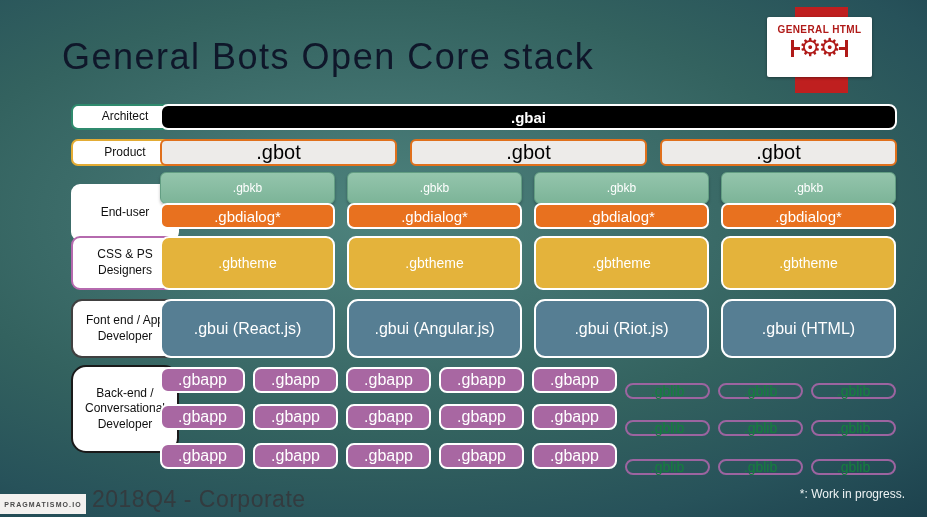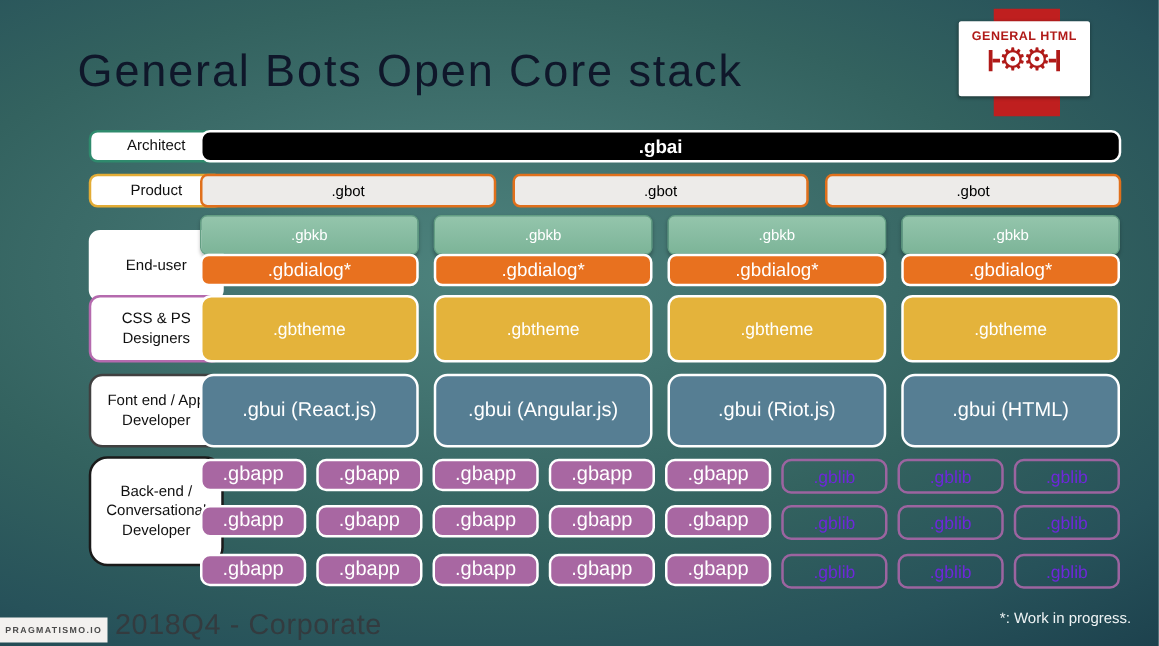--- a/index.html
+++ b/index.html
@@ -32,28 +32,28 @@
   .lbl-architect{top:104px;height:26px;border:2px solid #2f8a6d;}
   .lbl-product{top:139px;height:27px;border:2px solid #e3ac35;}
   .lbl-enduser{top:184px;height:57px;border:2px solid #ffffff;border-radius:9px;}
   .lbl-cssps{top:236px;height:54px;border:2px solid #b56aae;border-radius:9px;}
   .lbl-frontend{top:299px;height:59px;border:2px solid #404040;border-radius:11px;}
   .lbl-backend{top:365px;height:88px;border:2px solid #1a1a1a;border-radius:15px;}
 
   
   .bx{display:flex;align-items:center;justify-content:center;color:#ffffff;border-radius:7px;}
   .gbai{left:160px;top:104px;width:737px;height:26px;background:#000000;border:2px solid #ffffff;border-radius:8px;font-size:15px;font-weight:bold;}
-  .gbot{top:139px;width:237px;height:27px;background:#edebe9;border:2px solid #e0701c;border-radius:6px;color:#000000;font-size:12px;}
+  .gbot{top:139px;width:237px;height:27px;background:#edebe9;border:2px solid #e0701c;border-radius:6px;color:#000000;font-size:20px;}
   .gbkb{top:172px;width:175px;height:32px;background:linear-gradient(180deg,#94c5ac 0%,#7cb498 100%);
     border:1px solid #639e83;border-radius:6px;font-size:12px;box-shadow:0 2px 3px rgba(0,0,0,.25);}
   .gbdialog{top:203px;width:175px;height:26px;background:#e8711f;border:2px solid #ffffff;border-radius:7px;font-size:15px;}
   .gbtheme{top:236px;width:175px;height:54px;background:#e4b33b;border:2px solid #ffffff;border-radius:9px;font-size:14px;}
   .gbui{top:299px;width:175px;height:59px;background:#567e93;border:2px solid #ffffff;border-radius:11px;font-size:16px;}
   .gbapp{width:85px;height:26px;background:#a867a2;border:2px solid #ffffff;border-radius:8px;font-size:16px;}
-  .gblib{width:85px;height:28px;background:transparent;border:2px solid #9c64a0;border-radius:8px;color:#6d28d9;font-size:14px;}
+  .gblib{width:85px;height:16px;background:transparent;border:2px solid #9c64a0;border-radius:8px;color:#15803d;font-size:14px;margin-top:16px;}
 
   
   .c3a{left:160px}.c3b{left:410px}.c3c{left:660px}
   .c4a{left:160px}.c4b{left:347px}.c4c{left:534px}.c4d{left:721px}
   .c8-0{left:160px}.c8-1{left:253px}.c8-2{left:346px}.c8-3{left:439px}.c8-4{left:532px}
   .c8-5{left:625px}.c8-6{left:718px}.c8-7{left:811px}
   .ar0{top:367px}.ar1{top:404px}.ar2{top:443px}
 
   
   .foot-brand{left:0;top:494px;width:86px;height:20px;background:#f3f1ef;

